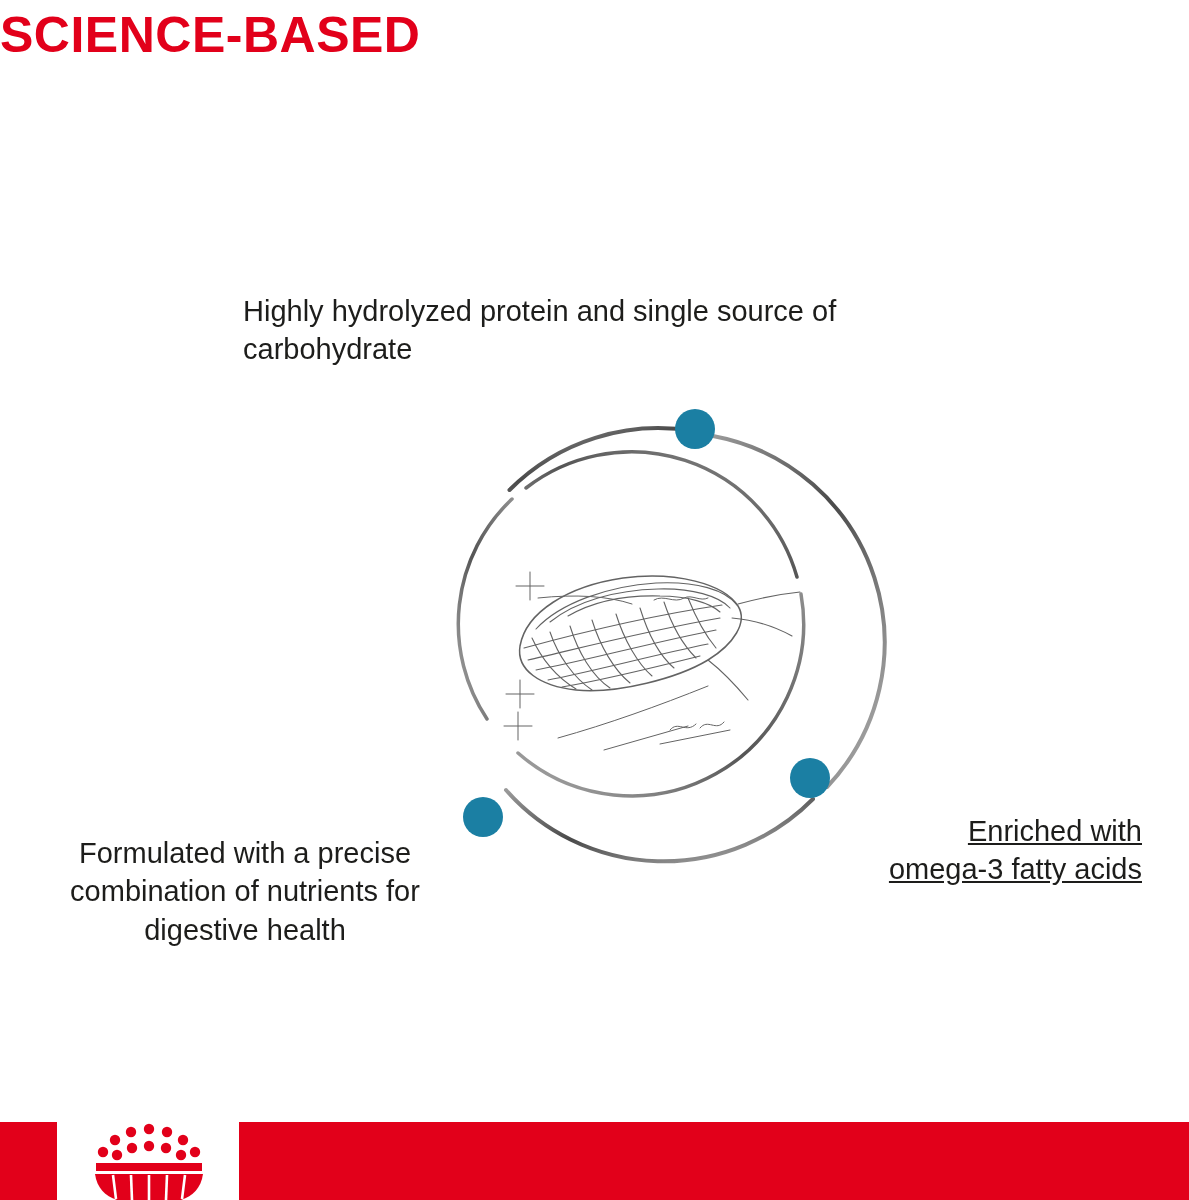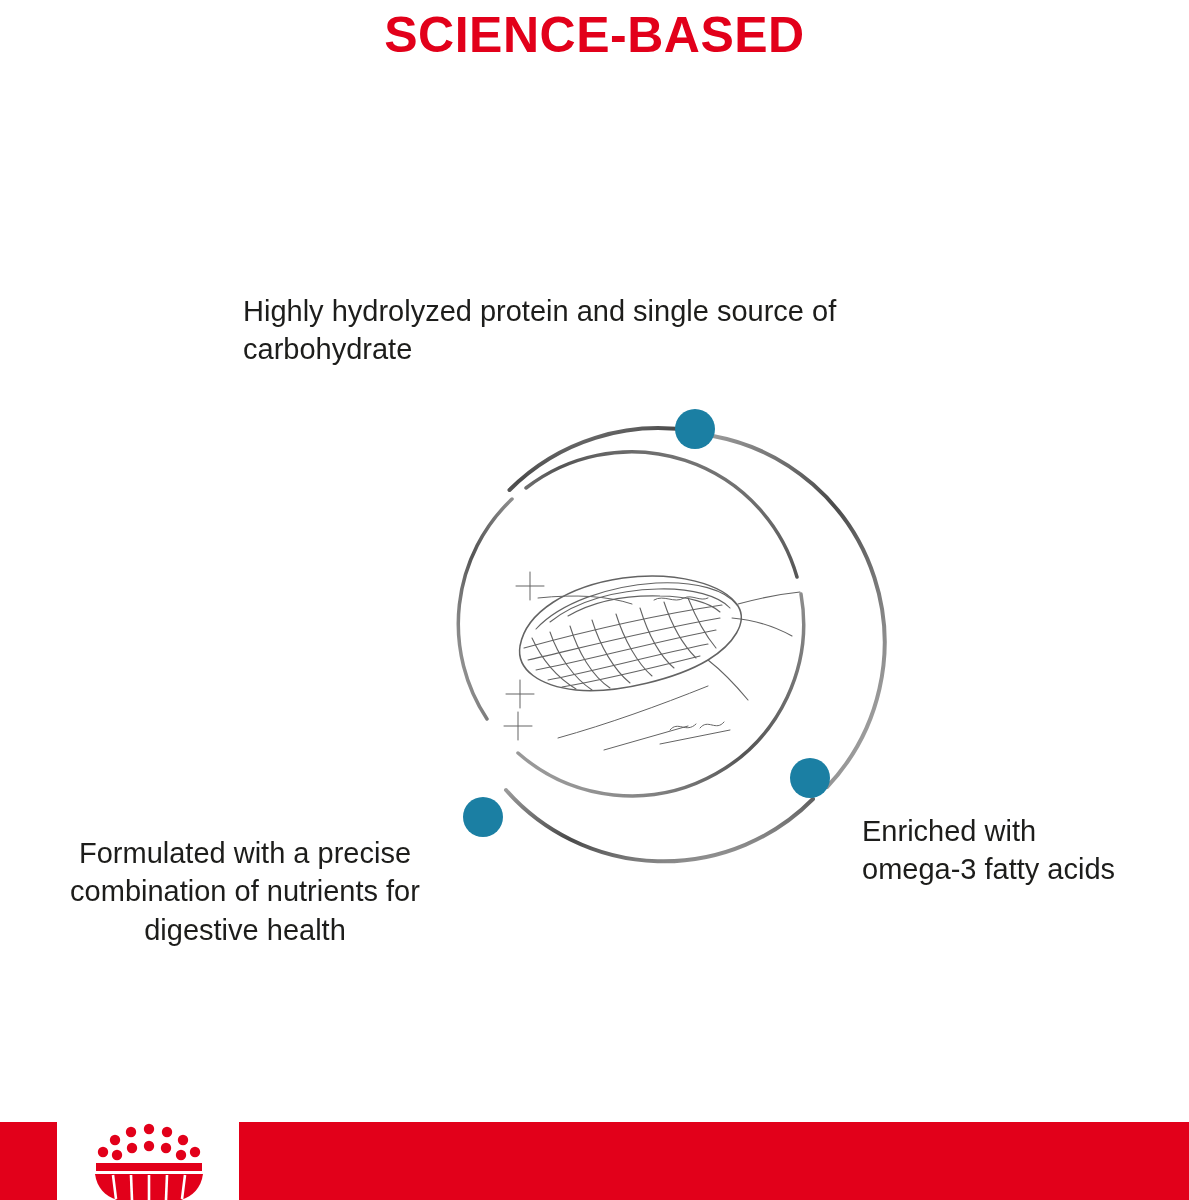--- a/index.html
+++ b/index.html
@@ -14,21 +14,21 @@
     overflow: hidden;
     position: relative;
   }
 
   
   .headline {
     position: absolute;
     top: 6px;
     left: 0;
     width: 1189px;
-    text-align: center;
+    text-align: left;
     color: #e2001a;
     font-weight: bold;
     font-size: 50px;
     line-height: 1.18;
     letter-spacing: 0.5px;
   }
   .headline .l1, .headline .l2 { display: block; }
 
   
   .callout {
@@ -47,21 +47,22 @@
   .callout-left {
     top: 834px;
     left: 55px;
     width: 380px;
     text-align: center;
   }
   .callout-right {
     top: 812px;
     left: 862px;
     width: 280px;
-    text-align: left;
+    text-align: right;
+    text-decoration: underline;
   }
 
   
   .diagram {
     position: absolute;
     left: 408px;
     top: 398px;
     width: 480px;
     height: 480px;
   }

